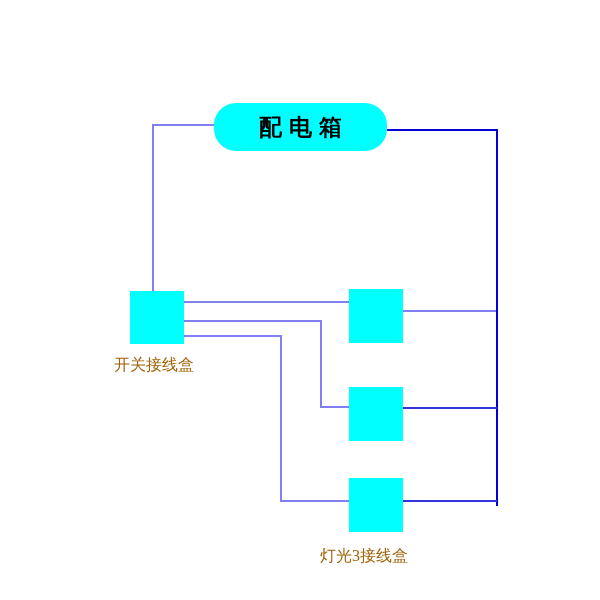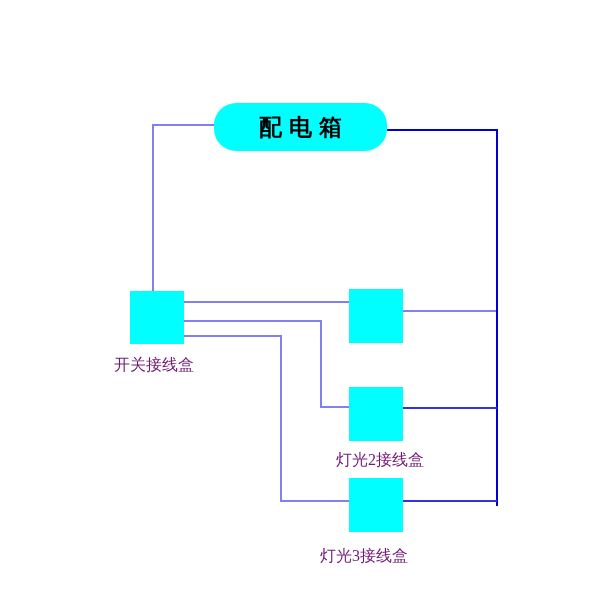--- a/index.html
+++ b/index.html
@@ -37,21 +37,21 @@
     margin-left: 0.30em; 
     white-space: nowrap;
   }
   #switch-box { left: 130px; top: 291px; width: 54px; height: 53px; }
   #light1-box { left: 349px; top: 289px; width: 54px; height: 54px; }
   #light2-box { left: 349px; top: 387px; width: 54px; height: 54px; }
   #light3-box { left: 349px; top: 478px; width: 54px; height: 54px; }
   .node-label {
     position: absolute;
     font-size: 16px;
-    color: #701a75;
+    color: #a16207;
     white-space: nowrap;
     z-index: 2;
   }
   #switch-label { left: 114px; top: 355px; }
   #light1-label { left: 336px; top: 355px; }
   #light2-label { left: 336px; top: 450px; }
   #light3-label { left: 320px; top: 546px; }
   .wire {
     position: absolute;
     z-index: 1;
@@ -82,16 +82,15 @@
   <div class="node" id="dist-box" style="background: rgb(0, 255, 255);">
     <span class="node-title">配电箱</span>
   </div>
 
   <div class="node" id="switch-box" style="background: rgb(0, 255, 255);"></div>
   <div class="node" id="light1-box" style="background: rgb(0, 255, 255);"></div>
   <div class="node" id="light2-box" style="background: rgb(0, 255, 255);"></div>
   <div class="node" id="light3-box" style="background: rgb(0, 255, 255);"></div>
 
   <span class="node-label" id="switch-label">开关接线盒</span>
-  <span class="node-label" id="light2-label">灯光2接线盒</span>
   <span class="node-label" id="light3-label">灯光3接线盒</span>
 
 </div>
 
 </body></html>

